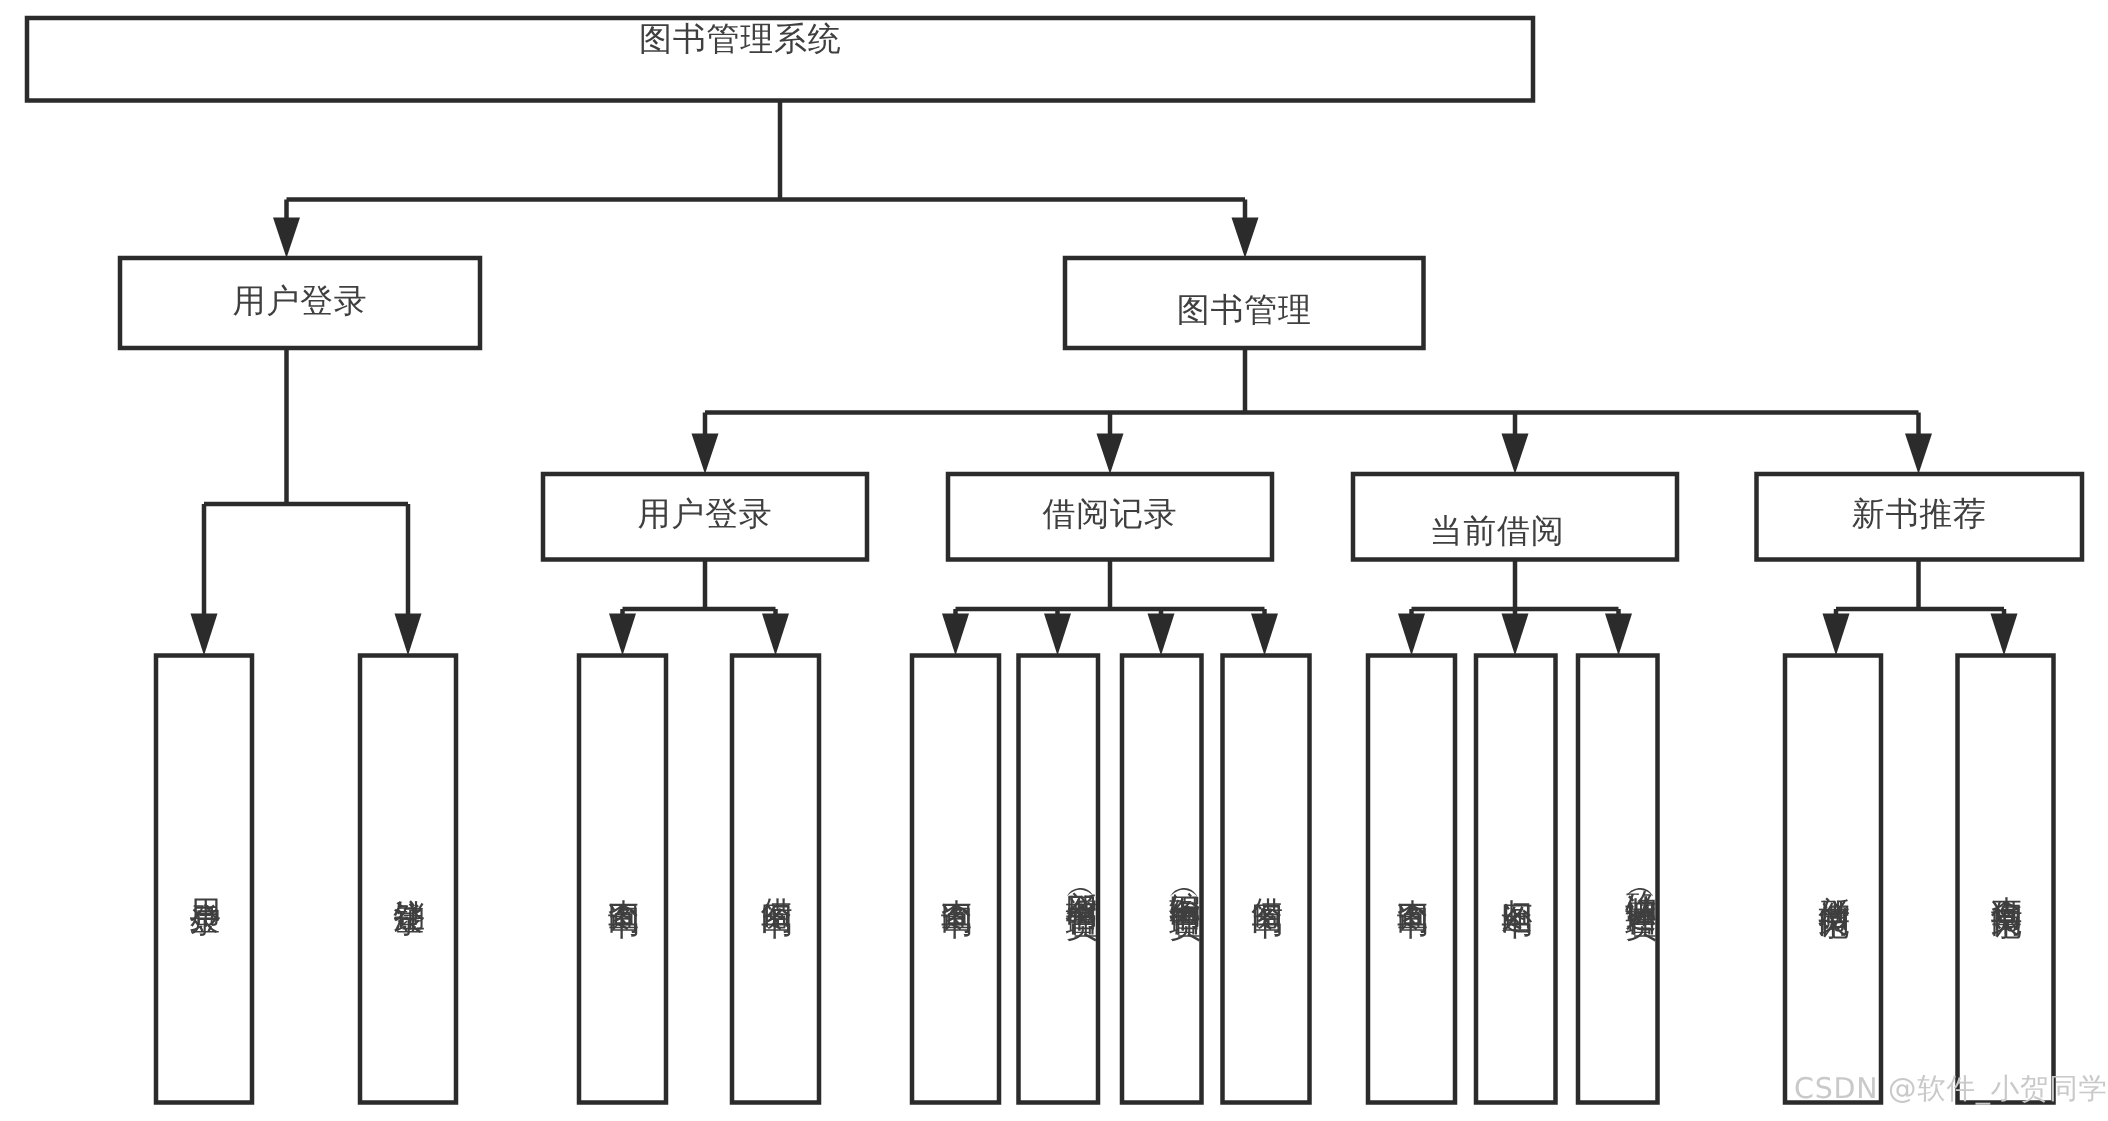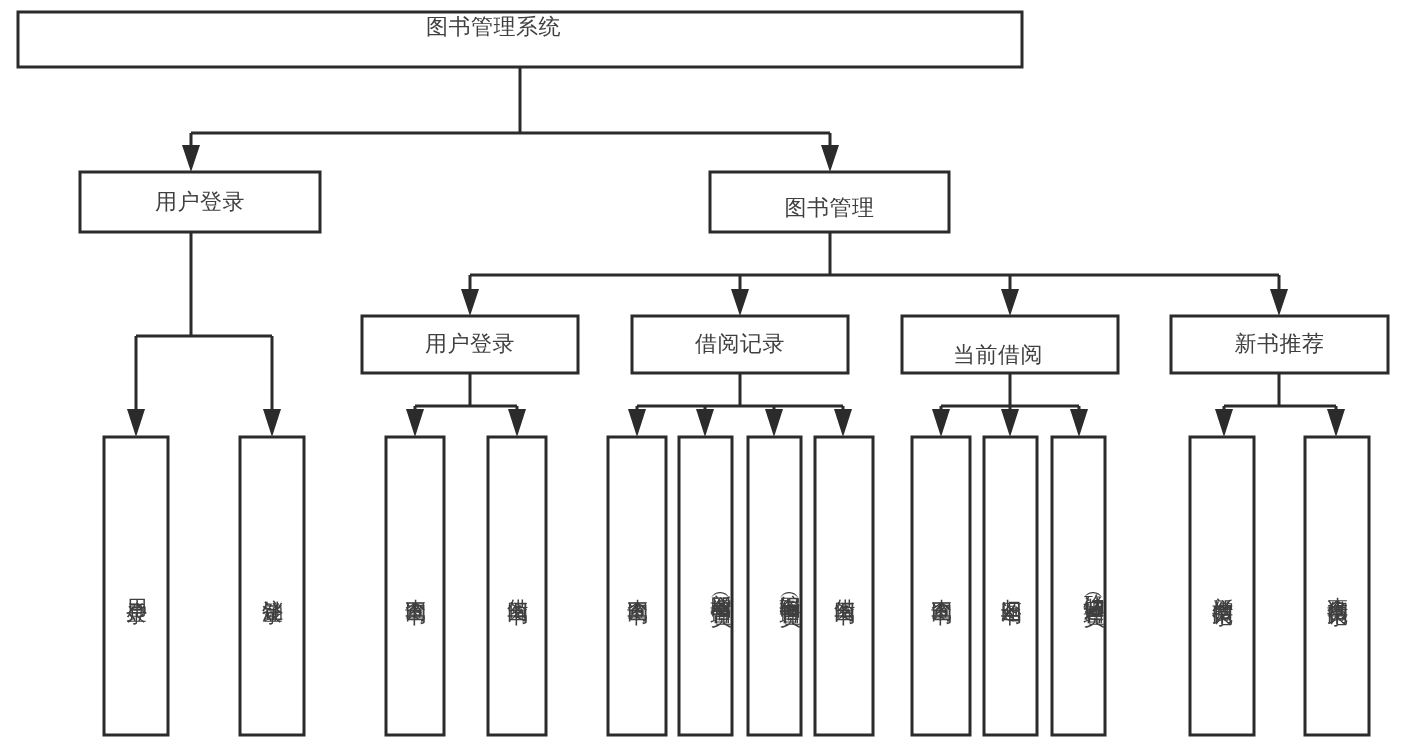--- a/index.html
+++ b/index.html
@@ -189,14 +189,15 @@
   <div class="node-label vertical" style="left:748px; top:441px; width:53px; height:290px; align-items:flex-start;">编辑图书（管理员）</div>
   <div class="node-label vertical" style="left:815px; top:437px; width:58px; height:298px;">借阅图书</div>
 
   <div class="node-label vertical" style="left:912px; top:437px; width:58px; height:298px;">查询图书</div>
   <div class="node-label vertical" style="left:984px; top:437px; width:53px; height:298px;">归还图书</div>
   <div class="node-label vertical" style="left:1052px; top:441px; width:53px; height:290px; align-items:flex-start;">确认归还（管理员）</div>
 
   <div class="node-label vertical" style="left:1190px; top:437px; width:64px; height:298px;">新增借阅记录</div>
   <div class="node-label vertical" style="left:1305px; top:437px; width:64px; height:298px;">查询借阅记录</div>
 
+  <div class="watermark" style="left:1196px; top:713px;">CSDN @软件_小贺同学</div>
 
 </div>
 
 </body></html>

